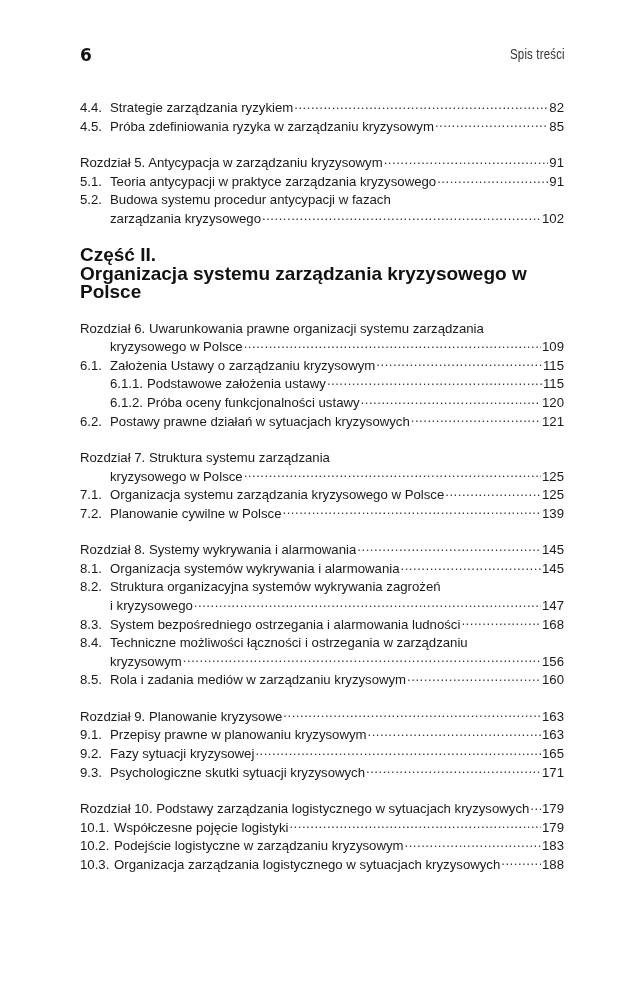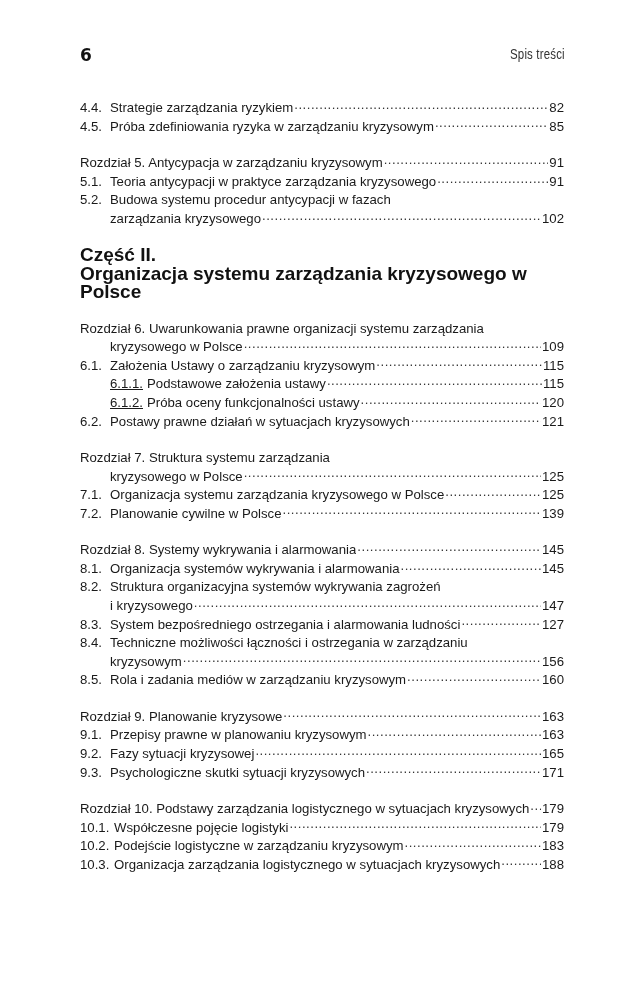--- a/index.html
+++ b/index.html
@@ -50,21 +50,21 @@
       display: flex;
       align-items: baseline;
       white-space: nowrap;
     }
     .entry .num {
       flex: 0 0 auto;
     }
     .entry.sec .num { width: 30px; }
     .entry.sec10 .num { width: 34px; }
     .entry.sub { padding-left: 30px; }
-    .entry.sub .num { width: auto; margin-right: 4px; text-decoration: underline; }
+    .entry.sub .num { width: auto; margin-right: 4px; }
     .entry .title {
       flex: 0 1 auto;
       overflow: hidden;
     }
     .entry .leader {
       flex: 1 1 auto;
       overflow: hidden;
       position: relative;
       height: 1em;
       margin: 0 1px;
@@ -216,21 +216,21 @@
     </div>
     <div class="entry sub">
       <span class="title">i kryzysowego</span>
       <span class="leader"></span>
       <span class="page">147</span>
     </div>
     <div class="entry sec">
       <span class="num">8.3.</span>
       <span class="title">System bezpośredniego ostrzegania i alarmowania ludności</span>
       <span class="leader"></span>
-      <span class="page">127</span>
+      <span class="page">168</span>
     </div>
     <div class="entry sec">
       <span class="num">8.4.</span>
       <span class="title">Techniczne możliwości łączności i ostrzegania w zarządzaniu</span>
     </div>
     <div class="entry sub">
       <span class="title">kryzysowym</span>
       <span class="leader"></span>
       <span class="page">156</span>
     </div>

